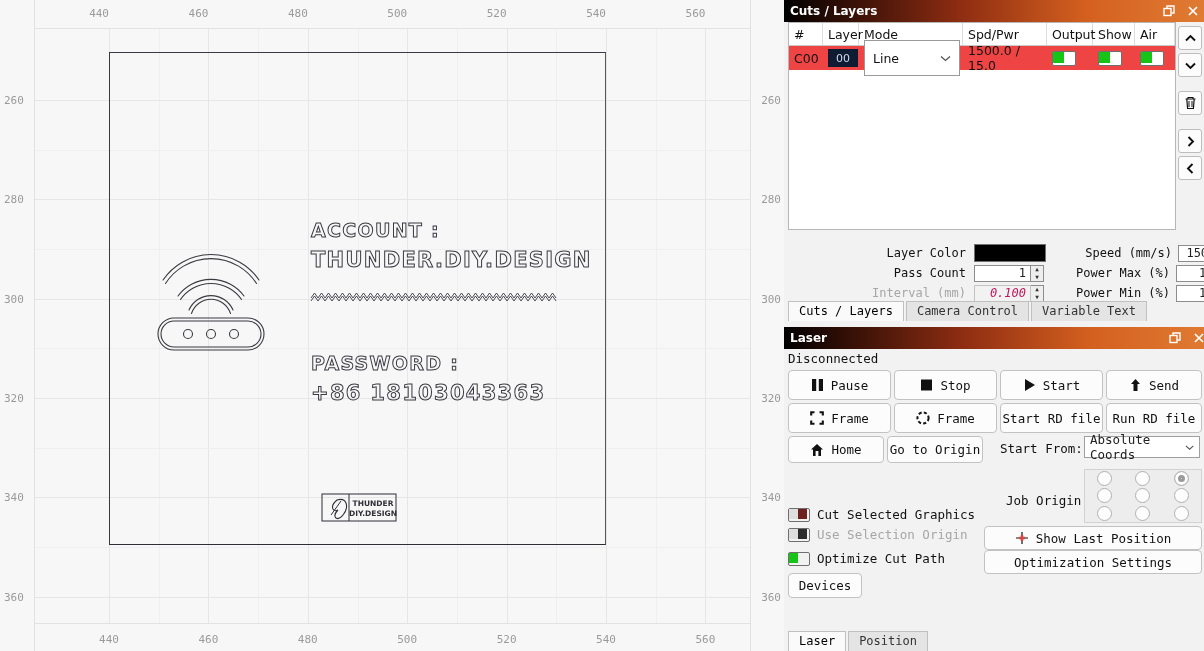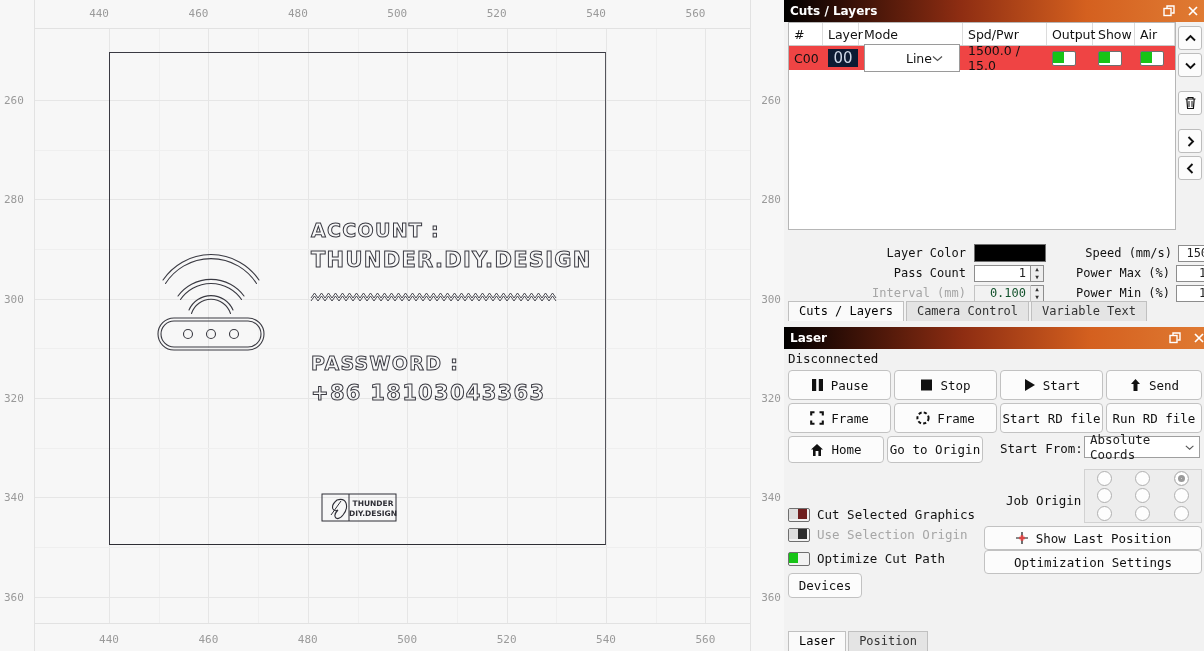--- a/index.html
+++ b/index.html
@@ -42,37 +42,37 @@
   
   #cuts-body{position:absolute;left:0;top:22px;width:420px;height:214px;}
   #layer-table{position:absolute;left:4px;top:0;width:386px;height:206px;background:#fff;border:1px solid #b6b6b6;
                font-family:"DejaVu Sans",sans-serif;font-size:12.5px;overflow:hidden;}
   #lt-head{display:flex;height:22px;border-bottom:1px solid #c9c9c9;background:#fff;}
   #lt-head div{display:flex;align-items:center;padding-left:5px;border-right:1px solid #dcdcdc;box-sizing:border-box;color:#111;}
   #lt-row{display:flex;height:24px;background:#ef4444;align-items:center;}
   #lt-row > div{display:flex;align-items:center;padding-left:5px;box-sizing:border-box;height:24px;color:#111;}
   .c-num{width:34px}.c-layer{width:36px}.c-mode{width:104px}.c-spd{width:84px}
   .c-out{width:46px}.c-show{width:42px}.c-air{width:40px}
-  .swatch{width:30px;height:18px;background:#0d1b33;color:#cfd8e8;display:flex;align-items:center;justify-content:center;font-size:15px;}
-  .mode-sel{width:96px;height:28px;background:#fff;border:1px solid #9a9a9a;display:flex;align-items:center;
-            justify-content:flex-end;padding:0 16px;box-sizing:border-box;font-size:12.5px;cursor:pointer;}
+  .swatch{width:30px;height:18px;background:#0d1b33;color:#cfd8e8;display:flex;align-items:center;justify-content:center;font-size:11px;}
+  .mode-sel{width:96px;height:36px;background:#fff;border:1px solid #9a9a9a;display:flex;align-items:center;
+            justify-content:space-between;padding:0 8px;box-sizing:border-box;font-size:12.5px;cursor:pointer;}
   .toggle{width:22px;height:13px;border:1px solid #6f6f6f;border-radius:2px;background:#fff;display:flex;cursor:pointer;}
   .toggle i{display:block;width:11px;height:11px;background:#16c416;}
   .sidebtns{position:absolute;left:394px;top:4px;width:24px;display:flex;flex-direction:column;align-items:center;}
   .sbtn{width:22px;height:22px;background:#fcfcfc;border:1px solid #bdbdbd;border-radius:3px;margin-bottom:3px;
         display:flex;align-items:center;justify-content:center;cursor:pointer;font-size:13px;color:#111;}
 
   
   #params{position:absolute;left:0;top:236px;width:420px;height:64px;}
   .prow{position:absolute;height:18px;display:flex;align-items:center;}
   .plab{font-family:"DejaVu Sans Mono",monospace;font-size:12px;color:#111;text-align:right;}
   .plab.dim{color:#a6a6a6;}
   .pfield{height:17px;background:#fff;border:1px solid #8d8d8d;box-sizing:border-box;
           display:flex;align-items:center;justify-content:flex-end;padding-right:4px;font-size:12px;}
-  .pfield.dim{background:#f2f2f2;color:#14532d;border-color:#c3c3c3;}
+  .pfield.dim{background:#f2f2f2;color:#be185d;border-color:#c3c3c3;font-style:italic;}
   .spin{width:13px;height:17px;border:1px solid #8d8d8d;border-left:none;background:#eee;
         display:flex;flex-direction:column;box-sizing:border-box;cursor:pointer;}
   .spin span{flex:1;display:flex;align-items:center;justify-content:center;font-size:6px;line-height:1;color:#333;}
 
   
   .tabstrip{position:absolute;height:20px;display:flex;align-items:flex-end;font-family:"DejaVu Sans Mono",monospace;font-size:12px;}
   .tab{padding:2px 10px 3px 10px;background:#e4e4e4;border:1px solid #c0c0c0;border-bottom:none;color:#333;cursor:pointer;margin-right:2px;}
   .tab.active{background:#fafafa;color:#000;}
 
   

